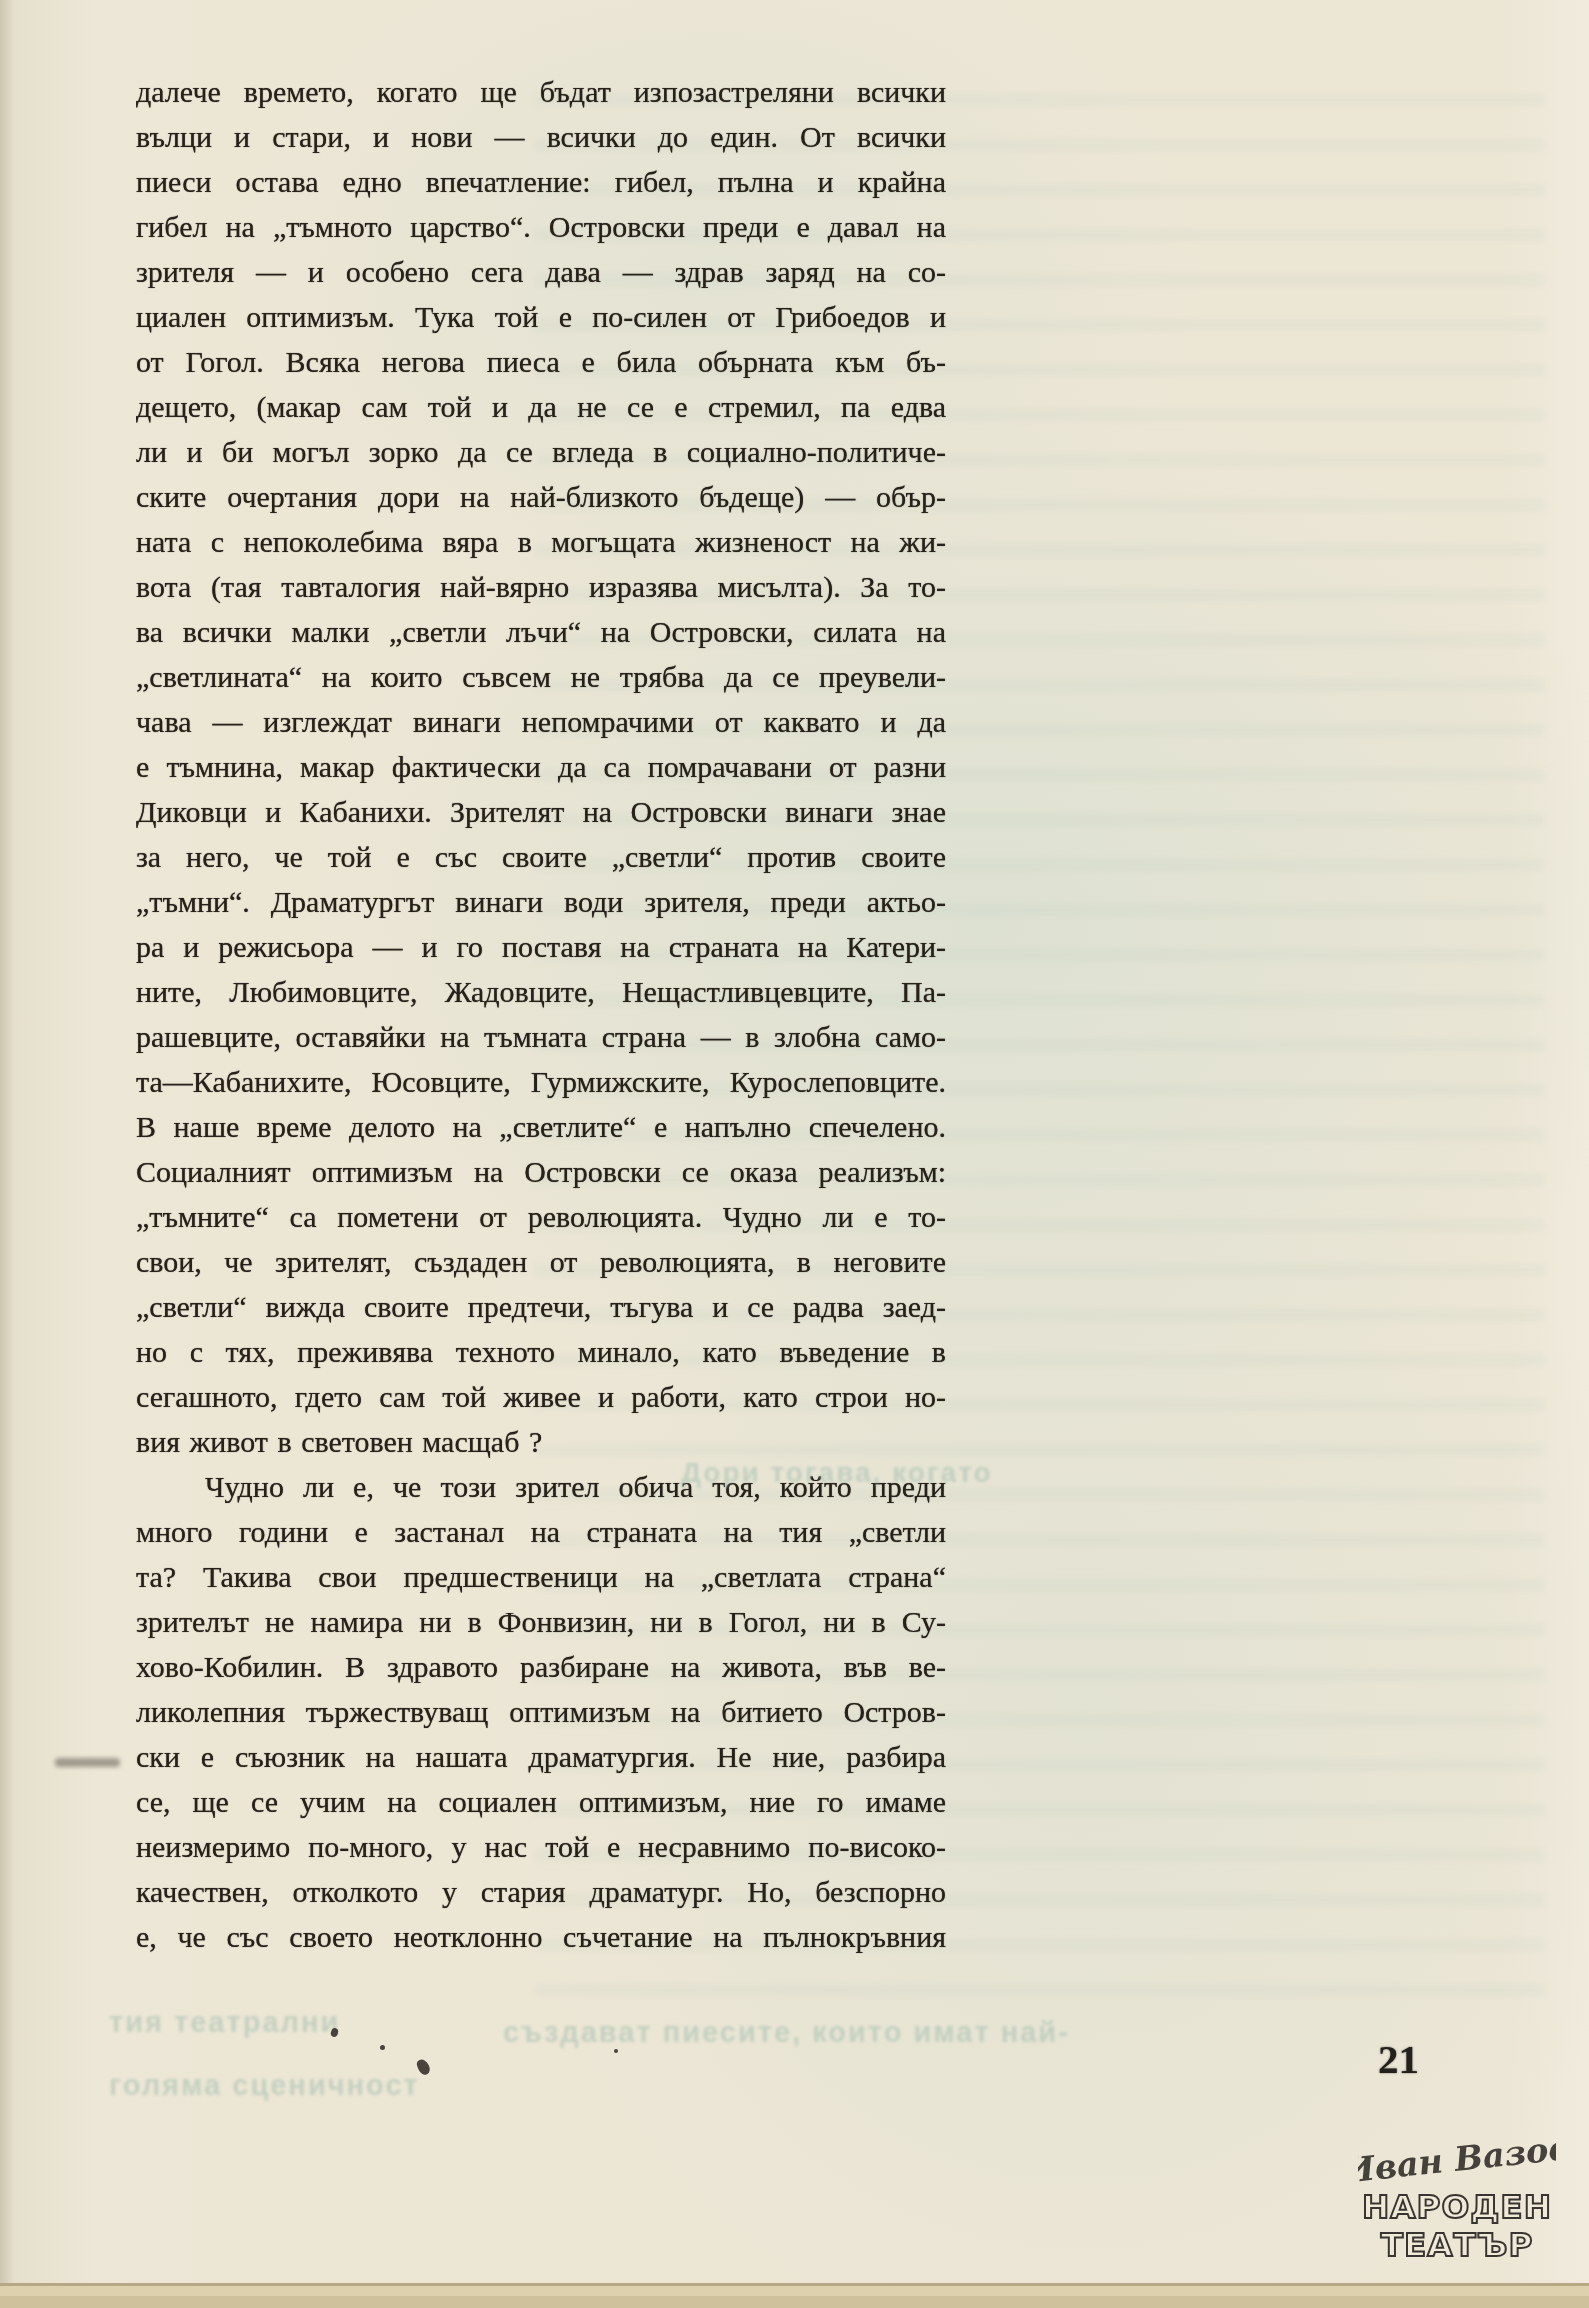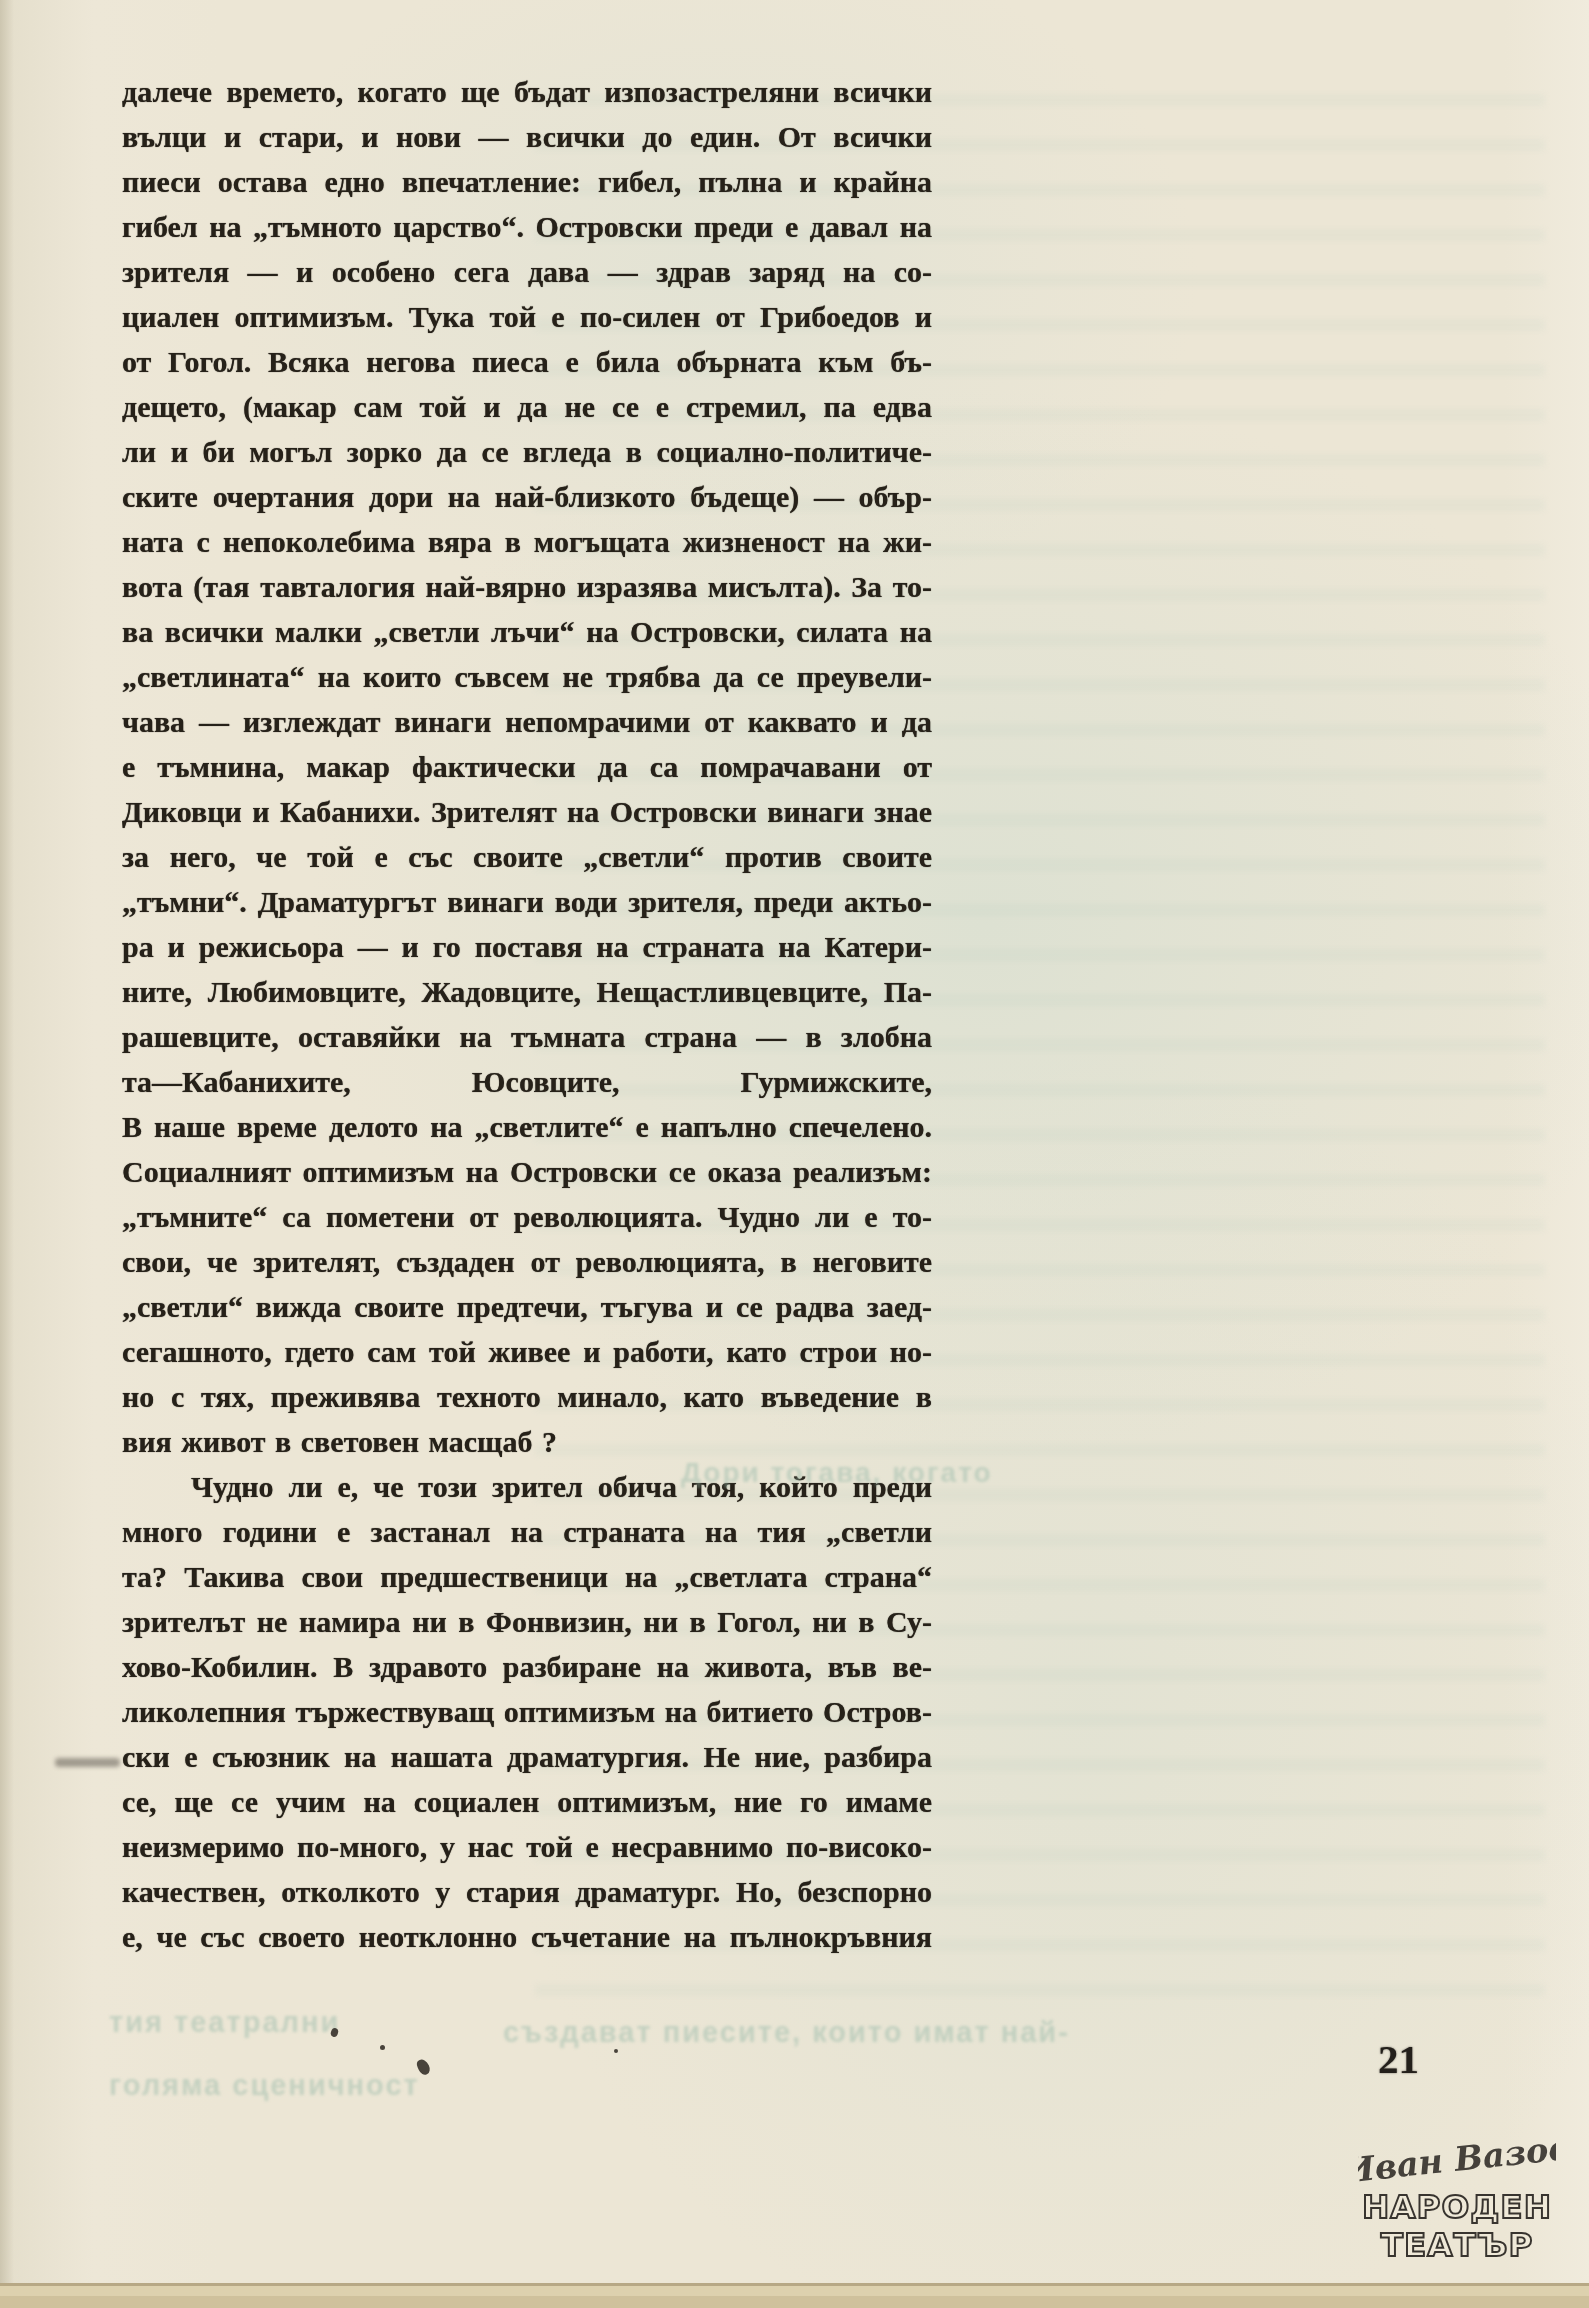--- a/index.html
+++ b/index.html
@@ -20,21 +20,21 @@
   .ghost-texture {
     position:absolute; left:535px; top:94px; width:1010px; height:1911px;
     background:repeating-linear-gradient(180deg,
       rgba(158,190,176,0.22) 0px, rgba(158,190,176,0.22) 12px,
       rgba(158,190,176,0) 12px, rgba(158,190,176,0) 45px);
     filter:blur(3px);
     opacity:.42;
     pointer-events:none;
   }
   .textblock {
-    position:absolute; left:122px; top:69px; width:810px;font-weight:bold;
+    position:absolute; left:136px; top:69px; width:810px;
   }
   .line {
     font-size:30px;
     line-height:45px;
     height:45px;
     overflow:hidden;
     color:#262119;
     text-align:justify;
     text-align-last:justify;
     word-spacing:2px;
@@ -102,22 +102,22 @@
       <div class="line">„тъмни“. Драматургът винаги води зрителя, преди актьо-</div>
       <div class="line">ра и режисьора — и го поставя на страната на Катери-</div>
       <div class="line">ните, Любимовците, Жадовците, Нещастливцевците, Па-</div>
       <div class="line">рашевците, оставяйки на тъмната страна — в злобна само-</div>
       <div class="line">та—Кабанихите, Юсовците, Гурмижските, Курослеповците.</div>
       <div class="line">В наше време делото на „светлите“ е напълно спечелено.</div>
       <div class="line">Социалният оптимизъм на Островски се оказа реализъм:</div>
       <div class="line">„тъмните“ са пометени от революцията. Чудно ли е то-</div>
       <div class="line">свои, че зрителят, създаден от революцията, в неговите</div>
       <div class="line">„светли“ вижда своите предтечи, тъгува и се радва заед-</div>
+      <div class="line">но с тях, преживява техното минало, като въведение в</div>
       <div class="line">сегашното, гдето сам той живее и работи, като строи но-</div>
-      <div class="line">но с тях, преживява техното минало, като въведение в</div>
       <div class="line end">вия живот в световен масщаб ?</div>
       <div class="line indent">Чудно ли е, че този зрител обича тоя, който преди</div>
       <div class="line">много години е застанал на страната на тия „светли</div>
       <div class="line">та? Такива свои предшественици на „светлата страна“</div>
       <div class="line">зрителът не намира ни в Фонвизин, ни в Гогол, ни в Су-</div>
       <div class="line">хово-Кобилин. В здравото разбиране на живота, във ве-</div>
       <div class="line">ликолепния тържествуващ оптимизъм на битието Остров-</div>
       <div class="line">ски е съюзник на нашата драматургия. Не ние, разбира</div>
       <div class="line">се, ще се учим на социален оптимизъм, ние го имаме</div>
       <div class="line">неизмеримо по-много, у нас той е несравнимо по-високо-</div>

